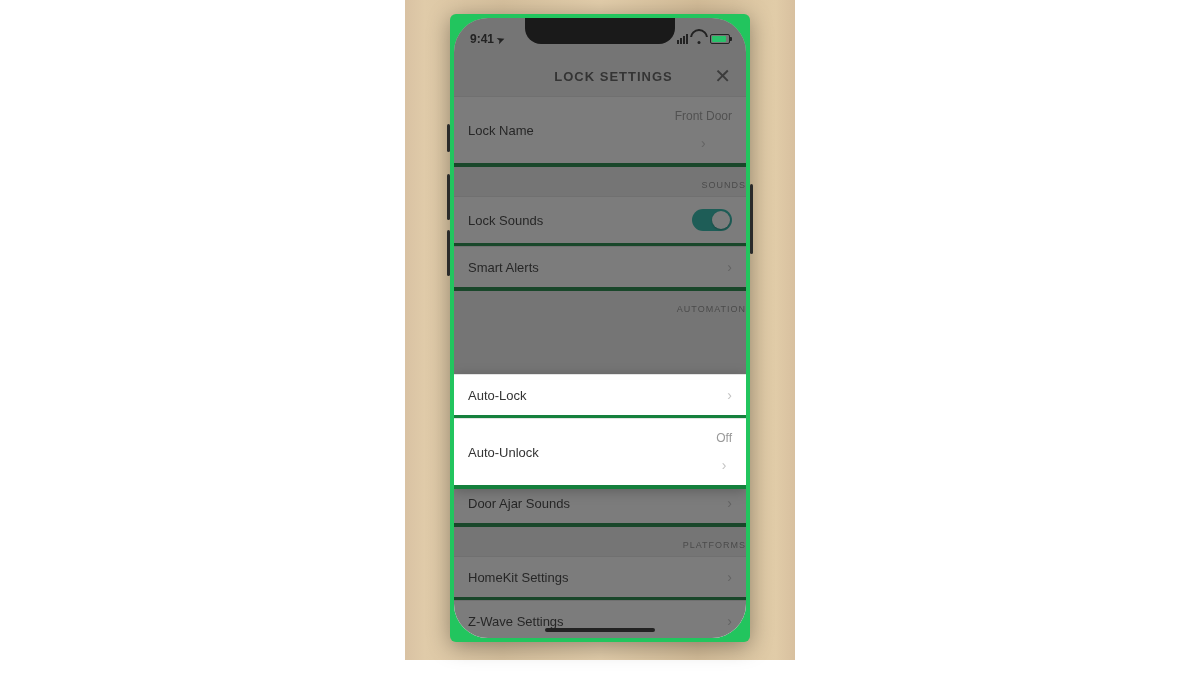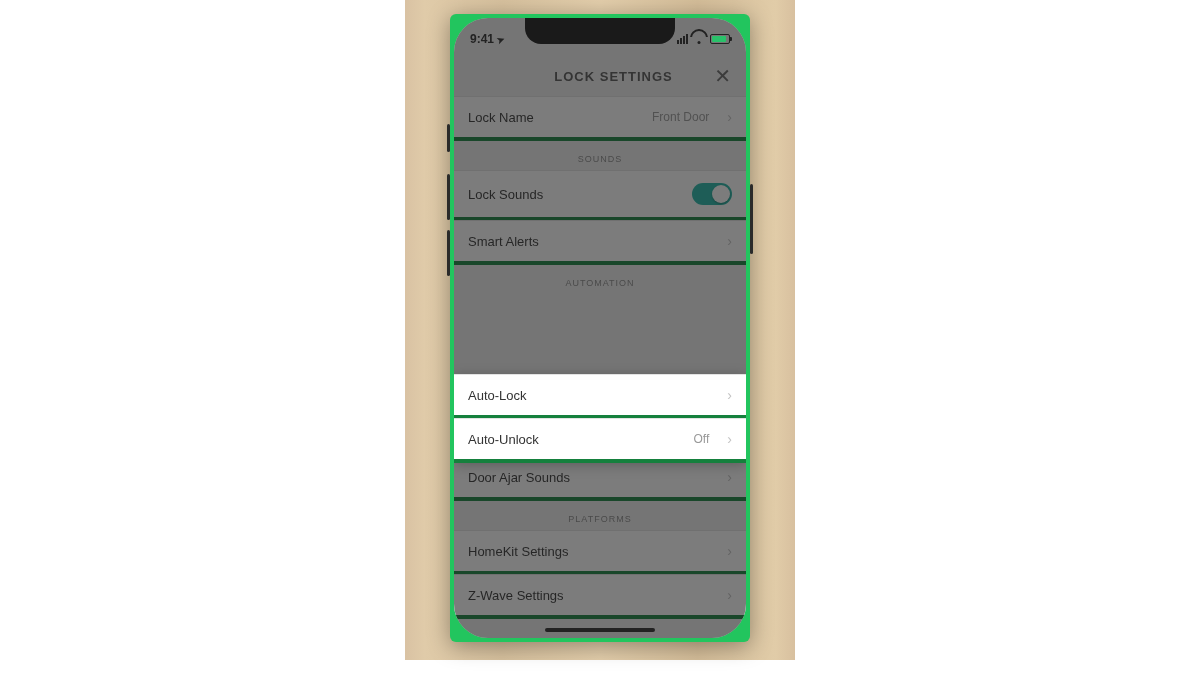--- a/index.html
+++ b/index.html
@@ -133,41 +133,41 @@
     right: 14px;
     top: 50%;
     transform: translateY(-50%);
     font-size: 20px;
     color: #666;
     font-weight: 300;
     cursor: pointer;
   }
   .list { }
   .section-header {
-    text-align: center;
+    text-align: right;
     font-size: 9px;
     letter-spacing: 1px;
     color: #888;
     padding: 14px 0 6px;
     text-transform: uppercase;
   }
   .row {
     background: #fff;
     border-top: 1px solid #e3e3e3;
     border-bottom: 4px solid #15803d;
     padding: 12px 14px;
     display: flex;
     align-items: center;
     justify-content: space-between;
     font-size: 13px;
     color: #333;
     margin-bottom: -1px;
   }
   .row .label { }
-  .row .value { color:#999; font-size:12px; display:flex; align-items:center; gap:18px; }
+  .row .value { color:#999; font-size:12px; display:flex; align-items:center; gap:12px;flex-direction:column; }
   .chevron { color:#c4c4c4; font-size:14px; }
   .toggle {
     width: 40px; height: 22px; background:#1fb6a6; border-radius:11px;
     position:relative;
   }
   .toggle .knob {
     position:absolute; right:2px; top:2px; width:18px; height:18px;
     background:#fff; border-radius:50%; box-shadow:0 1px 2px rgba(0,0,0,0.3);
   }
   

